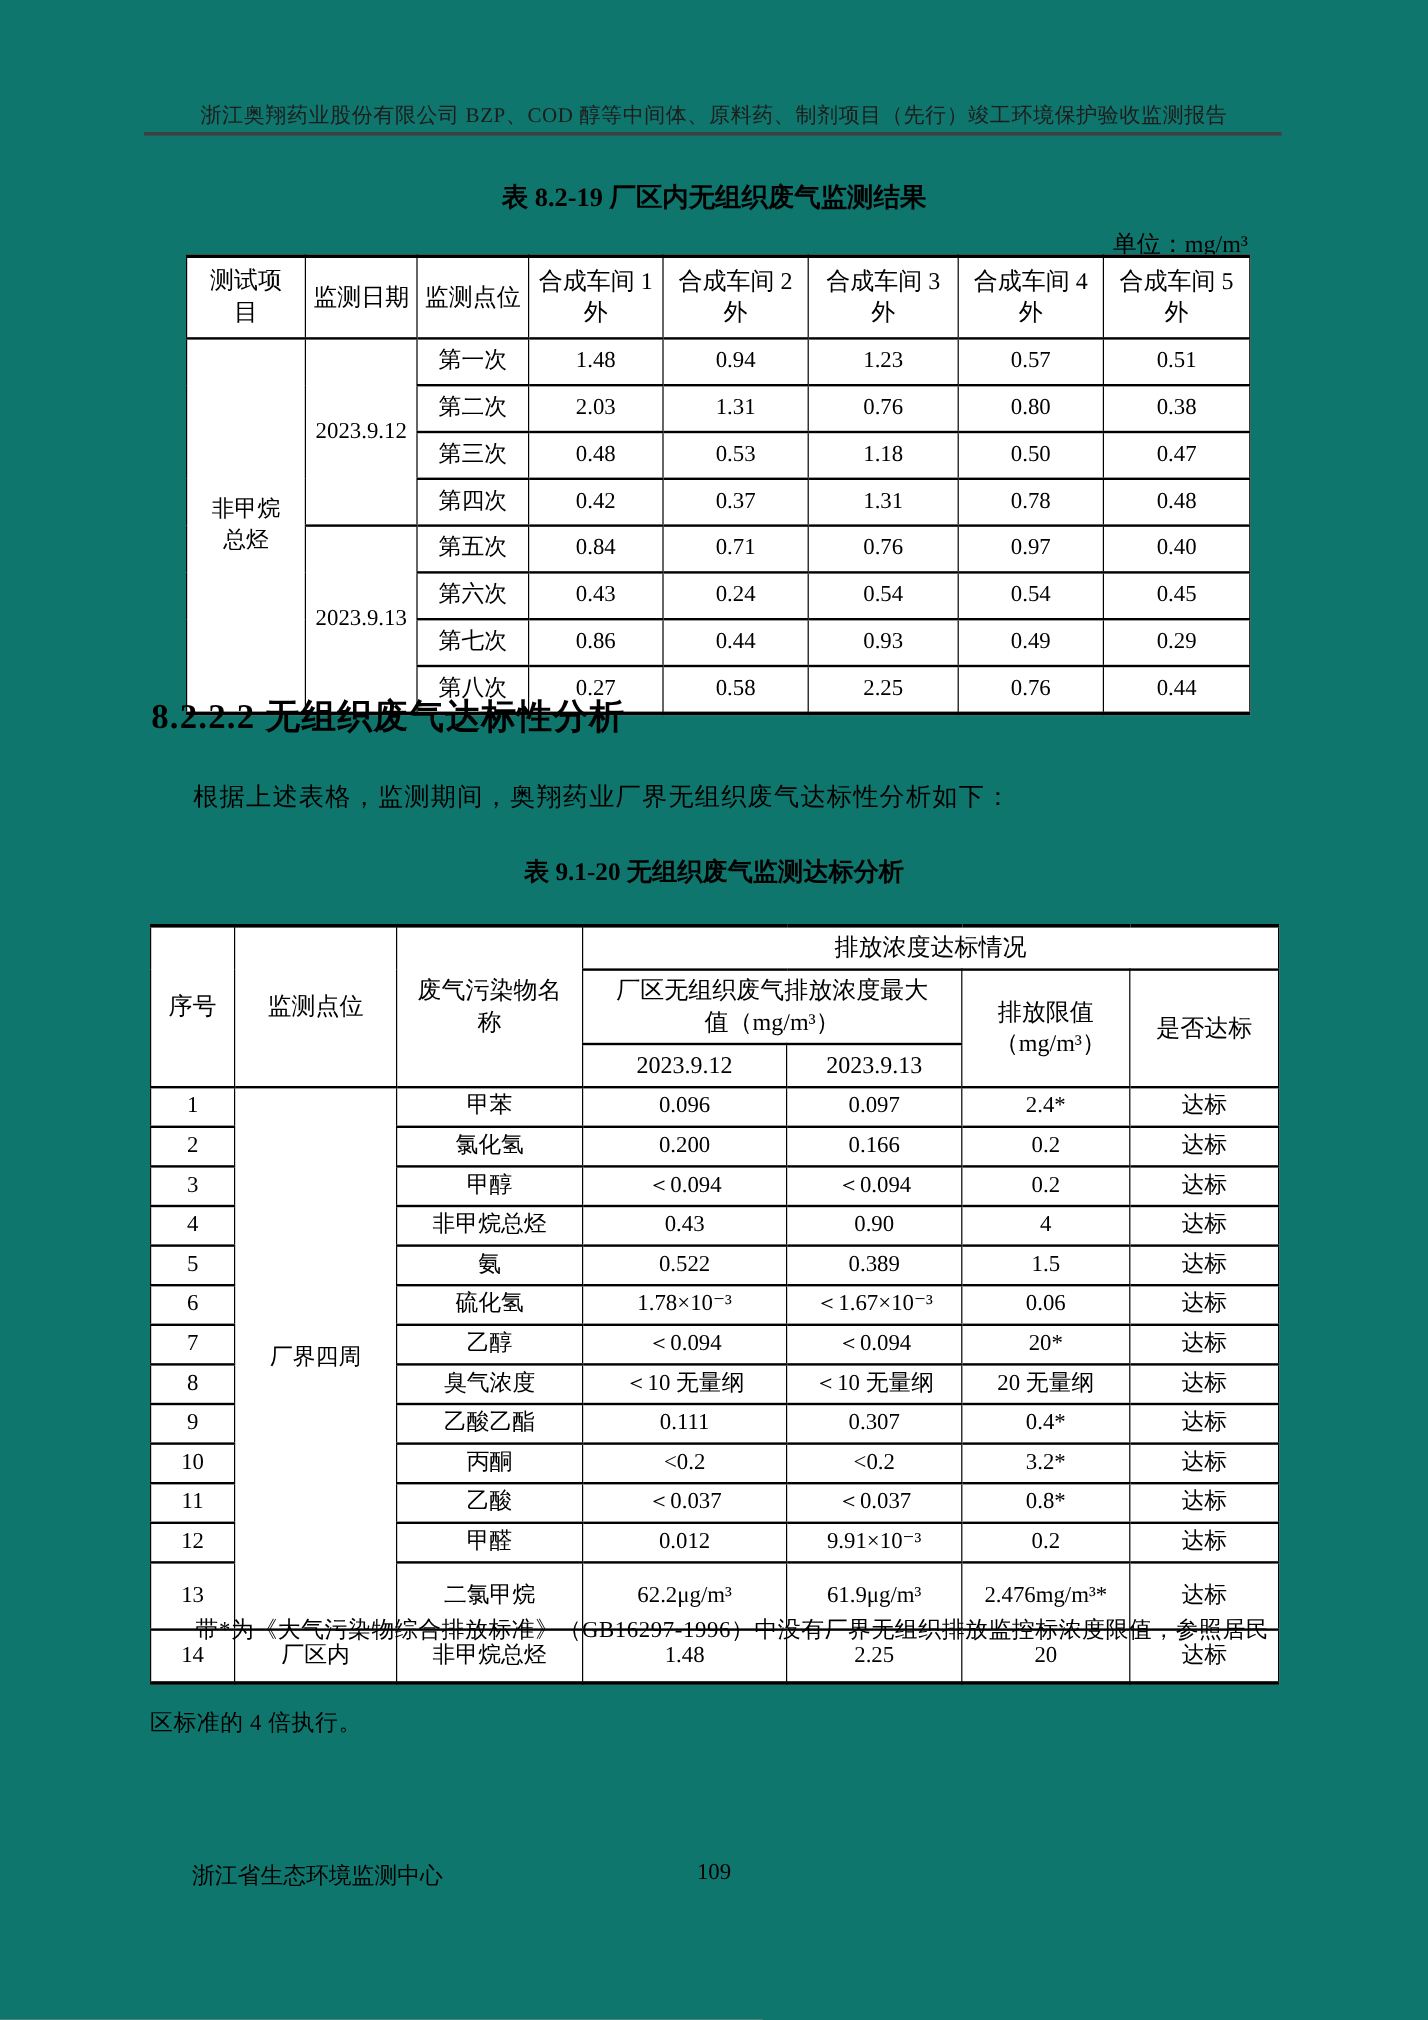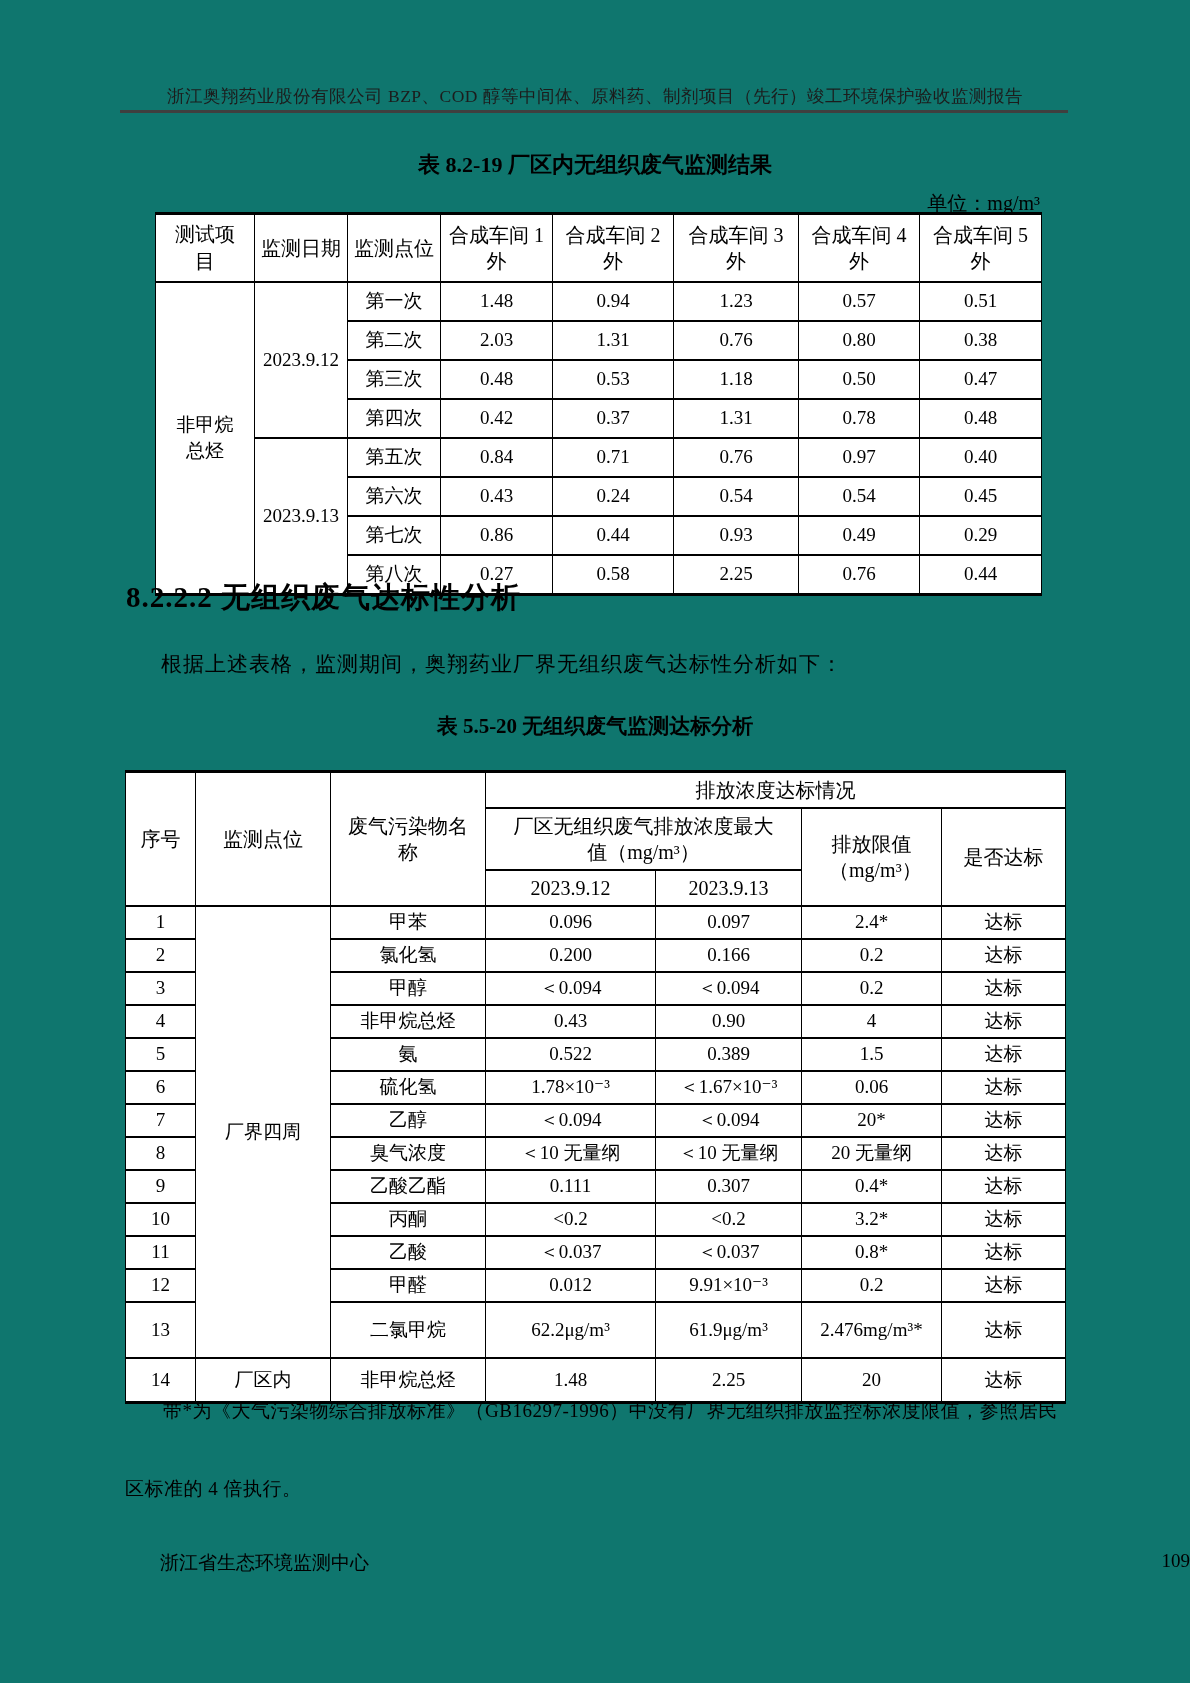--- a/index.html
+++ b/index.html
@@ -8,23 +8,23 @@
   .abs{position:absolute;}
   
   .doc-header{top:84px;left:0;width:100%;text-align:center;font-size:17.5px;color:#1c1c1c;letter-spacing:.5px;}
   .header-rule{top:110px;left:120px;width:948px;height:2.5px;background:#3f3f3f;}
   
   .t1-caption{top:150px;left:0;width:100%;text-align:center;font-size:22px;font-weight:bold;}
   .unit-note{top:190px;right:150px;font-size:20px;}
   .section-heading{top:578px;left:126px;font-size:29px;font-weight:bold;letter-spacing:1px;}
   .body-para{top:650px;left:119px;width:940px;font-size:21px;text-indent:2em;letter-spacing:1px;}
   .t2-caption{top:712px;left:0;width:100%;text-align:center;font-size:21px;font-weight:bold;}
-  .footnote{top:1372px;left:125px;width:946px;font-size:19px;line-height:78px;text-indent:2em;letter-spacing:.5px;}
+  .footnote{top:1320px;left:125px;width:946px;font-size:19px;line-height:78px;text-indent:2em;letter-spacing:.5px;}
   .footer-org{top:1550px;left:160px;font-size:19px;}
-  .page-num{top:1550px;left:0;width:100%;text-align:right;font-size:19px;}
+  .page-num{top:1550px;left:0;width:100%;text-align:center;font-size:19px;}
   
   table{border-collapse:collapse;table-layout:fixed;background:#fff;}
   td,th{border:1px solid #000;border-top-width:2px;border-bottom-width:2px;
         text-align:center;vertical-align:middle;font-weight:normal;
         font-size:19px;line-height:1.3;padding:2px 4px;overflow:hidden;}
   table.doc-table{border-top:3.5px solid #000;border-bottom:3.5px solid #000;}
   #t1{top:212px;left:155px;width:886px;padding-left:22px;}
   #t1 th{height:62px;font-size:20px;}
   #t1 td{height:33px;}
   #t2{top:770px;left:125px;width:940px;}
@@ -137,21 +137,21 @@
       <td>2.25</td>
       <td>0.76</td>
       <td>0.44</td>
     </tr>
   </tbody>
     </table>
 
   <div class="abs section-heading">8.2.2.2 无组织废气达标性分析</div>
   <div class="abs body-para">根据上述表格，监测期间，奥翔药业厂界无组织废气达标性分析如下：</div>
 
-  <div class="abs t2-caption">表 5.5-20 无组织废气监测达标分析</div>
+  <div class="abs t2-caption">表 9.1-20 无组织废气监测达标分析</div>
 
   <table id="t2" class="abs doc-table">
     <colgroup>
       <col style="width:70px">
         <col style="width:135px">
         <col style="width:155px">
       <col style="width:170px">
         <col style="width:146px">
         <col style="width:140px">
         <col style="width:124px">

